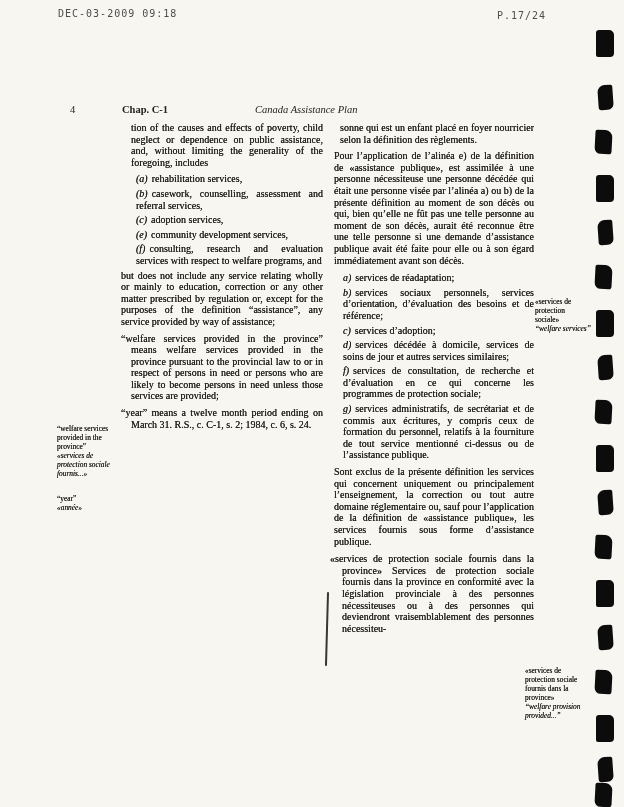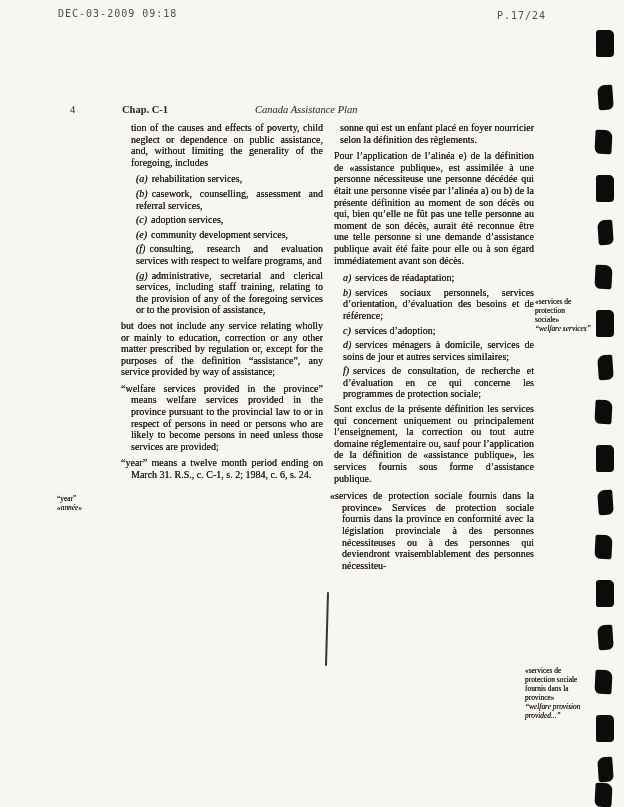--- a/index.html
+++ b/index.html
@@ -76,40 +76,44 @@
     <span class="pg-title">Canada Assistance Plan</span>
   </div>
 
   <div class="col col-en">
     <p class="cont">tion of the causes and effects of poverty, child neglect or dependence on public assistance, and, without limiting the generality of the foregoing, includes</p>
     <p class="item"><span class="lbl">(a)</span><span>rehabilitation services,</span></p>
     <p class="item"><span class="lbl">(b)</span><span>casework, counselling, assessment and referral services,</span></p>
     <p class="item"><span class="lbl">(c)</span><span>adoption services,</span></p>
     <p class="item"><span class="lbl">(e)</span><span>community development services,</span></p>
     <p class="item"><span class="lbl">(f)</span><span>consulting, research and evaluation services with respect to welfare programs, and</span></p>
-    <p class="item" style="margin-bottom:4px;"><span class="lbl">(g)</span><span>administrative, secretarial and clerical services, including staff training, relating to the provision of any of the foregoing services or to the provision of assistance,</span></p>
     <p class="flush">but does not include any service relating wholly or mainly to education, correction or any other matter prescribed by regulation or, except for the purposes of the definition “assistance”, any service provided by way of assistance;</p>
     <p class="def">“welfare services provided in the province” means welfare services provided in the province pursuant to the provincial law to or in respect of persons in need or persons who are likely to become persons in need unless those services are provided;</p>
     <p class="def">“year” means a twelve month period ending on March 31. R.S., c. C-1, s. 2; 1984, c. 6, s. 24.</p>
   </div>
 
   <div class="col col-fr">
     <p class="cont-fr">sonne qui est un enfant placé en foyer nourricier selon la définition des règlements.</p>
     <p class="flush-fr">Pour l’application de l’alinéa e) de la définition de «assistance publique», est assimilée à une personne nécessiteuse une personne décédée qui était une personne visée par l’alinéa a) ou b) de la présente définition au moment de son décès ou qui, bien qu’elle ne fût pas une telle personne au moment de son décès, aurait été reconnue être une telle personne si une demande d’assistance publique avait été faite pour elle ou à son égard immédiatement avant son décès.</p>
     <p class="item-fr"><span class="lbl">a)</span><span>services de réadaptation;</span></p>
     <p class="item-fr"><span class="lbl">b)</span><span>services sociaux personnels, services d’orientation, d’évaluation des besoins et de référence;</span></p>
     <p class="item-fr"><span class="lbl">c)</span><span>services d’adoption;</span></p>
-    <p class="item-fr"><span class="lbl">d)</span><span>services ménagers à domicile, services de soins de jour et autres services similaires;</span></p>
+    <p class="item-fr"><span class="lbl">d)</span><span>services décédée à domicile, services de soins de jour et autres services similaires;</span></p>
     <p class="item-fr"><span class="lbl">f)</span><span>services de consultation, de recherche et d’évaluation en ce qui concerne les programmes de protection sociale;</span></p>
+    <p class="item-fr" style="margin-bottom:5px;"><span class="lbl">g)</span><span>services administratifs, de secrétariat et de commis aux écritures, y compris ceux de formation du personnel, relatifs à la fourniture de tout service mentionné ci-dessus ou de l’assistance publique.</span></p>
     <p class="flush-fr">Sont exclus de la présente définition les services qui concernent uniquement ou principalement l’enseignement, la correction ou tout autre domaine réglementaire ou, sauf pour l’application de la définition de «assistance publique», les services fournis sous forme d’assistance publique.</p>
     <p class="def-fr">«services de protection sociale fournis dans la province» Services de protection sociale fournis dans la province en conformité avec la législation provinciale à des personnes nécessiteuses ou à des personnes qui deviendront vraisemblablement des personnes nécessiteu-</p>
   </div>
 
   <div class="pen-line"></div>
 
+  <div class="mnote mn-l1">
+    <span>“welfare services provided in the province”</span>
+    <span class="alt">«services de protection sociale fournis...»</span>
+  </div>
   <div class="mnote mn-l2">
     <span>“year”</span>
     <span class="alt">«année»</span>
   </div>
 
   <div class="mnote mn-r1">
     <span>«services de protection sociale»</span>
     <span class="alt">“welfare services”</span>
   </div>
   <div class="mnote mn-r2">

